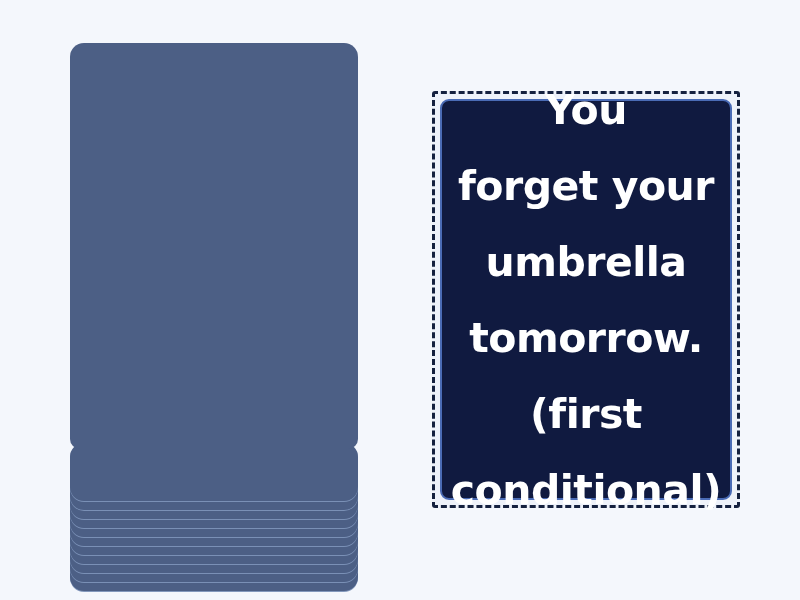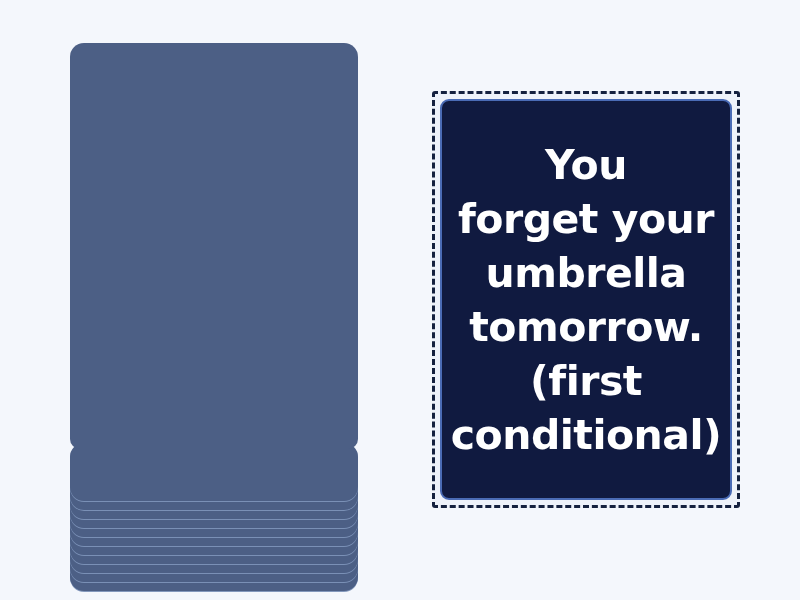--- a/index.html
+++ b/index.html
@@ -74,21 +74,21 @@
     align-items: center;
     justify-content: center;
     padding: 6px 10px;
   }
 
   #flashcard-text {
     color: #ffffff;
     font-family: "DejaVu Sans", sans-serif;
     font-size: 41px;
     font-weight: bold;
-    line-height: 54px;
+    line-height: 76px;
     text-align: center;
     letter-spacing: -0.5px;
     white-space: pre-line;
   }
 </style>
 </head>
 <body>
 
 <div id="stage">
 

